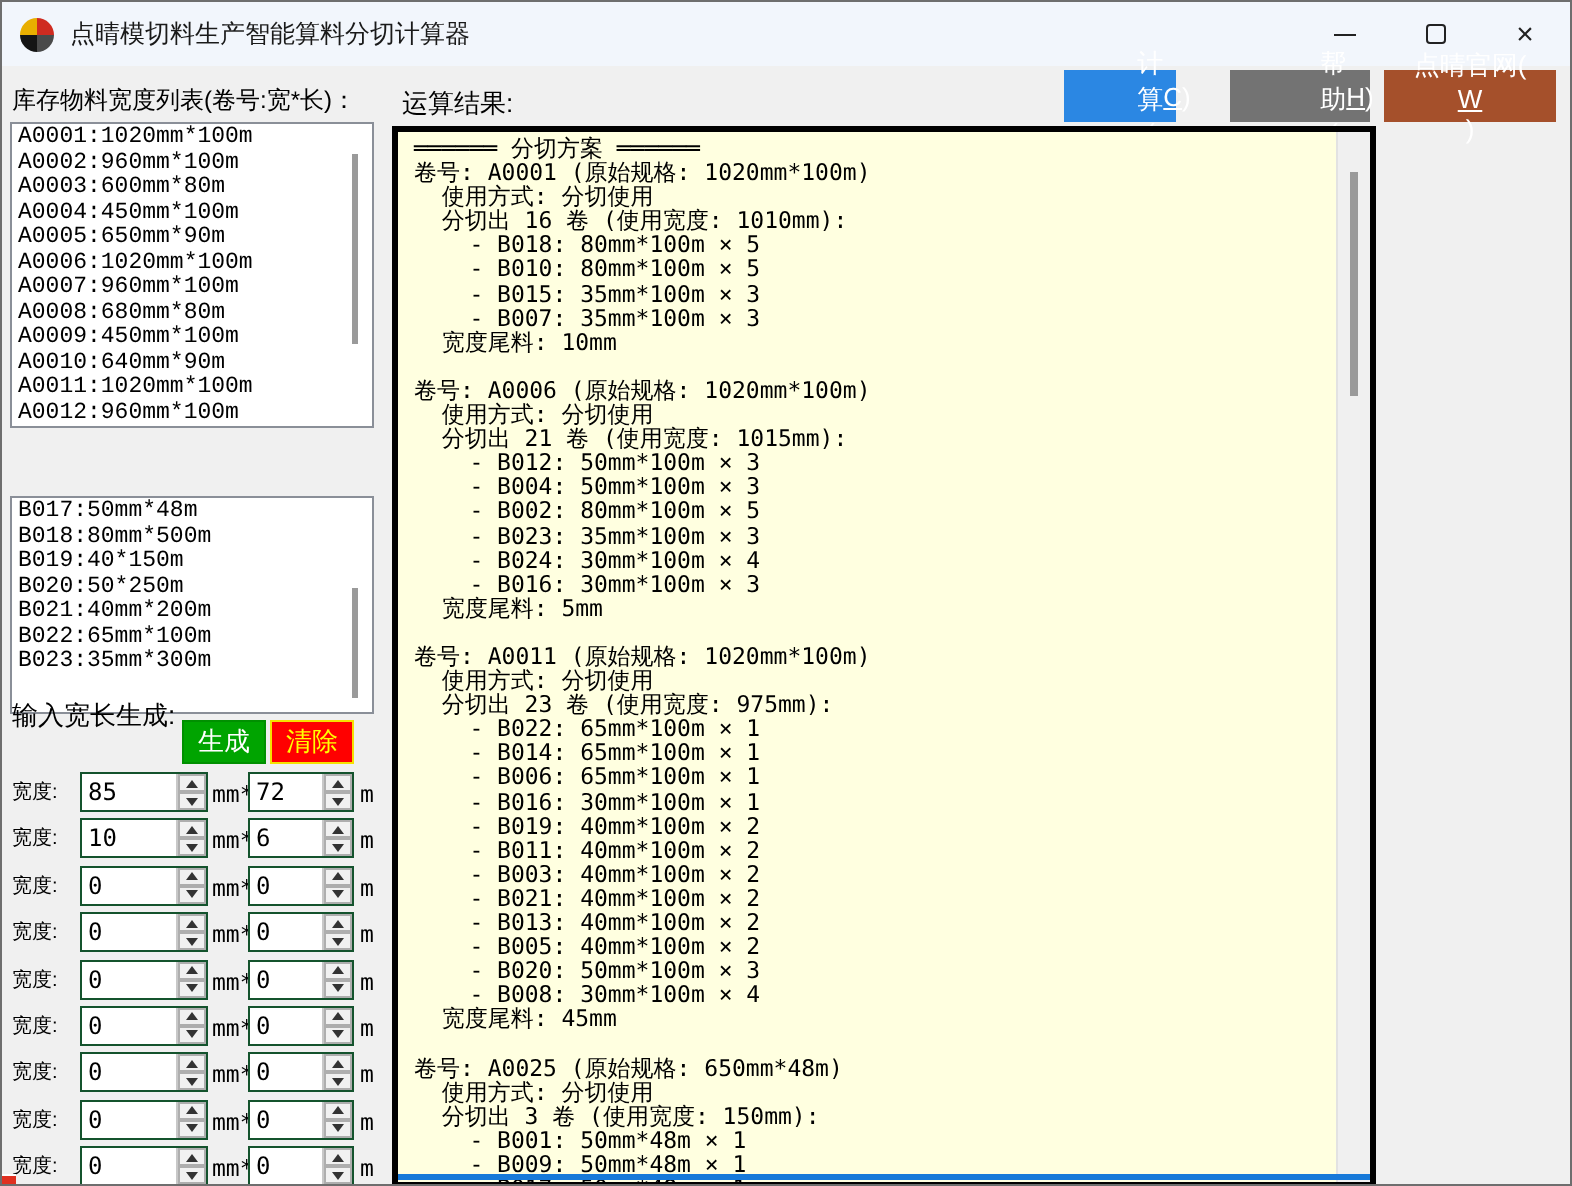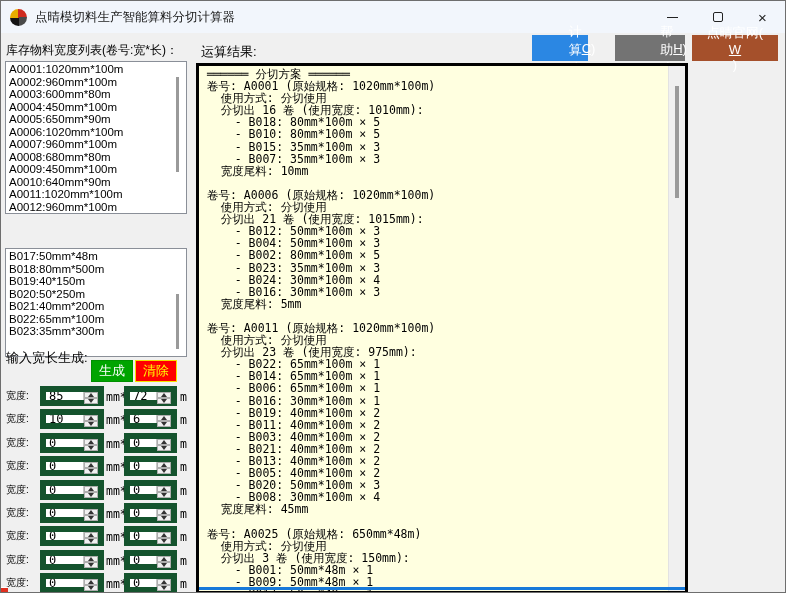--- a/index.html
+++ b/index.html
@@ -19,33 +19,33 @@
   .win-btn { width:45px; height:32px; display:flex; align-items:center; justify-content:center; }
   .glyph-min { width:11px; height:1px; background:#222; }
   .glyph-max { width:10px; height:10px; border:1.2px solid #222; border-radius:2px; }
   .glyph-close { font-size:15px; color:#222; line-height:1; }
 
   
   .lbl { position:absolute; font-size:12px; color:#000; white-space:nowrap; }
   .lbl-wrap { white-space:normal; line-height:14.5px; }
 
   .listbox { position:absolute; background:#fff; border:1px solid #8a8f98; overflow:hidden; }
-  .list-items { padding:1px 0 0 3px; font-family:Liberation Sans, sans-serif;
+  .list-items { padding:1px 0 0 3px; font-family:Liberation Mono, monospace;
                 font-size:11.5px; line-height:12.55px; color:#000; }
   .vthumb { position:absolute; width:3px; background:#9a9a9a; }
 
   .gen-btn { position:absolute; width:42px; height:22px; font-size:13px; text-align:center;
              line-height:20px; cursor:pointer; }
   .btn-generate { color:#fff; border:1px solid #009000; }
   .btn-clear { color:#ffff00; border:1px solid #f5e100; }
 
   .width-rows { position:absolute; left:0; top:385px; width:190px; }
   .width-row { position:relative; height:20px; margin-bottom:3.4px; }
   .width-row .row-lbl { position:absolute; left:5px; top:3px; font-size:10px; }
-  .spin { position:absolute; top:0; height:20px; background:#fff; border:6px solid #14532d;
+  .spin { position:absolute; top:0; height:20px; background:#fff; border:1px solid #14532d;
           display:flex; }
   .spin1 { left:39px; width:64px; }
   .spin2 { left:123px; width:53px; }
   .spin input { flex:1; min-width:0; border:none; outline:none; font-size:12px;
                 padding-left:3px; font-family:"DejaVu Sans Mono",monospace; background:transparent; }
   .spin-btns { width:15px; display:flex; flex-direction:column; border-left:1px solid #c8c8c8; }
   .spin-btn { flex:1; background:#f1f1f1; border:1px solid #aeaeae; display:flex;
               align-items:center; justify-content:center; }
   .tri-up { width:0; height:0; border-left:3px solid transparent; border-right:3px solid transparent;
             border-bottom:4px solid #333; }

